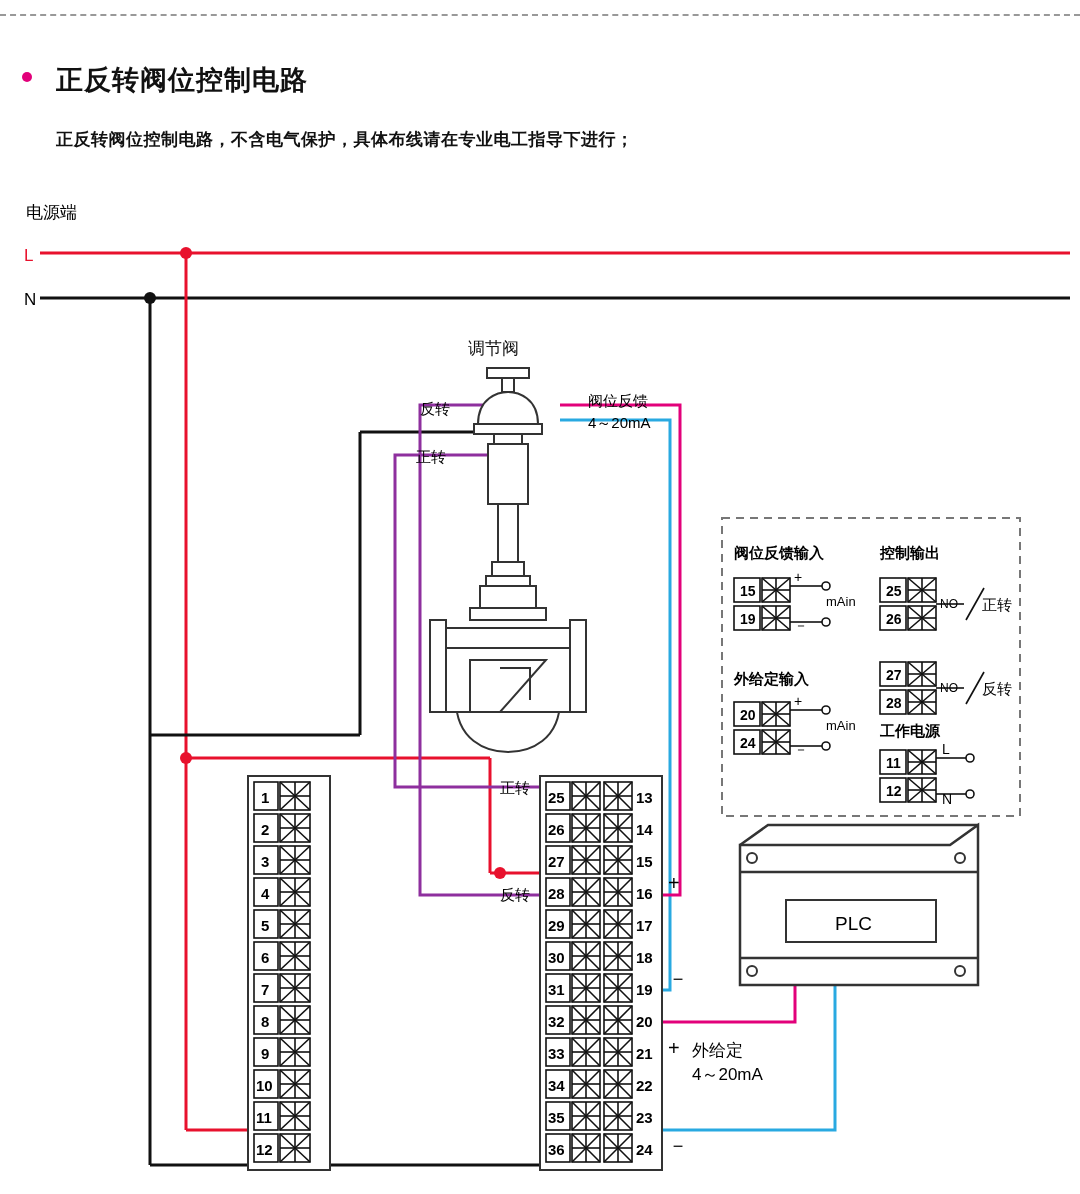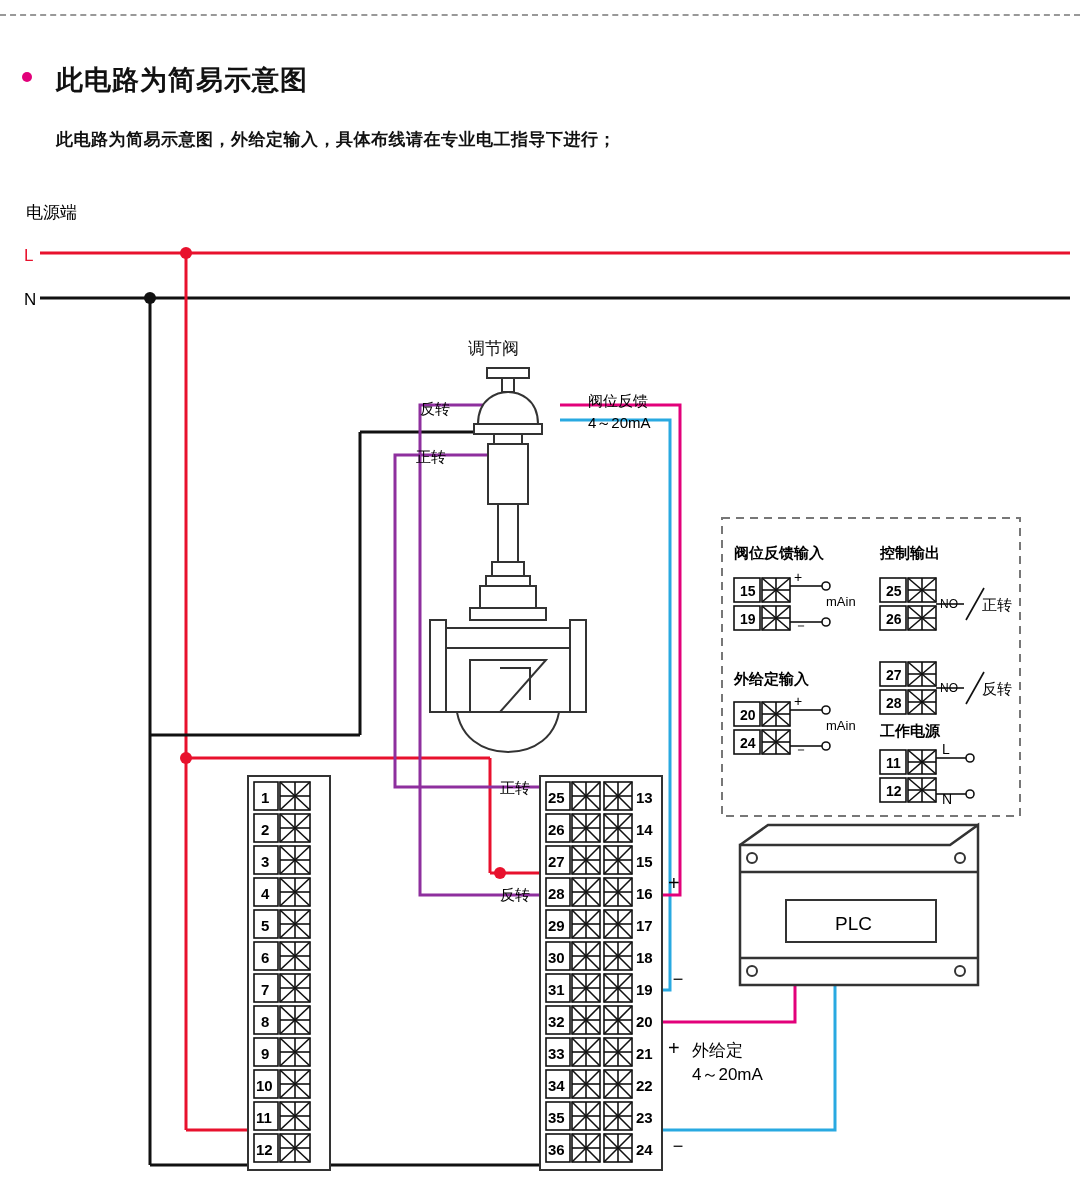--- a/index.html
+++ b/index.html
@@ -26,22 +26,22 @@
     position:absolute;left:56px;top:128px;font-size:17px;font-weight:700;letter-spacing:.5px;
   }
   .svgwrap{position:absolute;left:0;top:0;}
   .lbl{font-family:"Liberation Sans","DejaVu Sans",sans-serif;}
 </style>
 </head>
 <body>
 
 <div class="dashed-top"></div>
 <div class="bullet"></div>
-<div class="title">此电路为简易示意图</div>
-<div class="subtitle">此电路为简易示意图，外给定输入，具体布线请在专业电工指导下进行；</div>
+<div class="title">正反转阀位控制电路</div>
+<div class="subtitle">正反转阀位控制电路，不含电气保护，具体布线请在专业电工指导下进行；</div>
 
 <div class="svgwrap">
 <svg width="1080" height="1194" viewBox="0 0 1080 1194" xmlns="http://www.w3.org/2000/svg">
 
   <g>
     <line x1="40" y1="253" x2="1070" y2="253" stroke="#e8112d" stroke-width="3"></line>
     <line x1="40" y1="298" x2="1070" y2="298" stroke="#111111" stroke-width="3"></line>
     <circle cx="186" cy="253" r="6" fill="#e8112d"></circle>
     <circle cx="150" cy="298" r="6" fill="#111111"></circle>
   </g>

